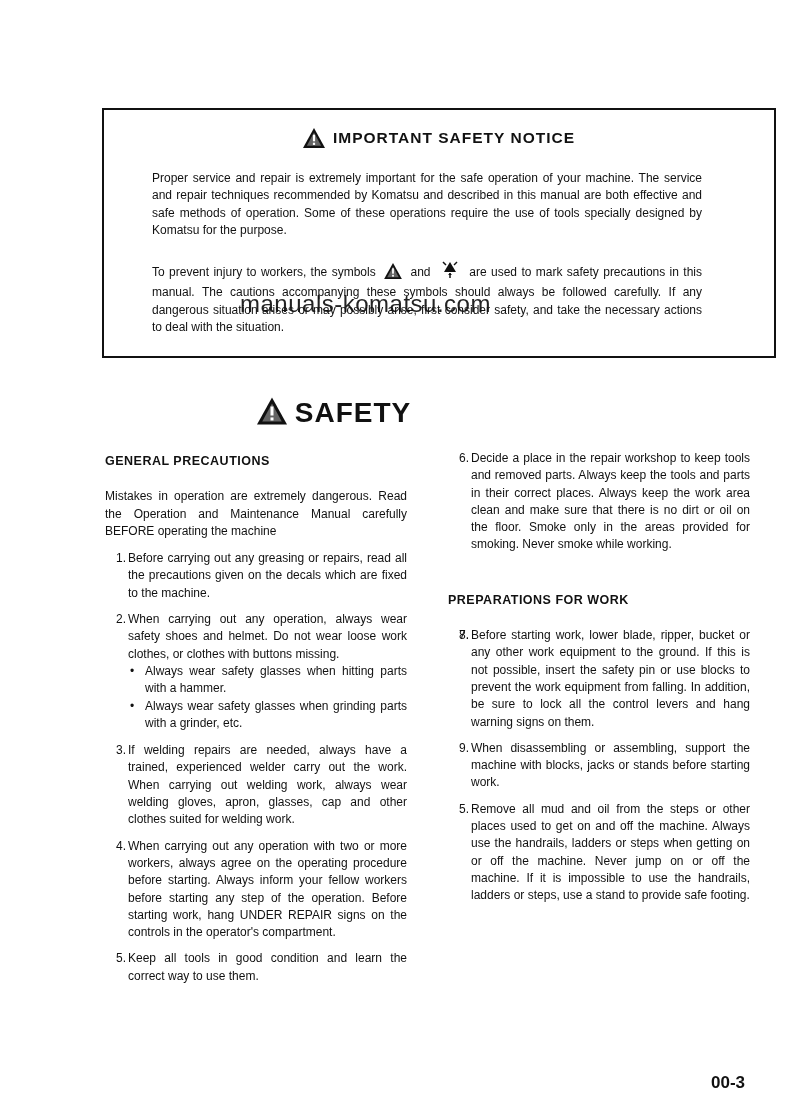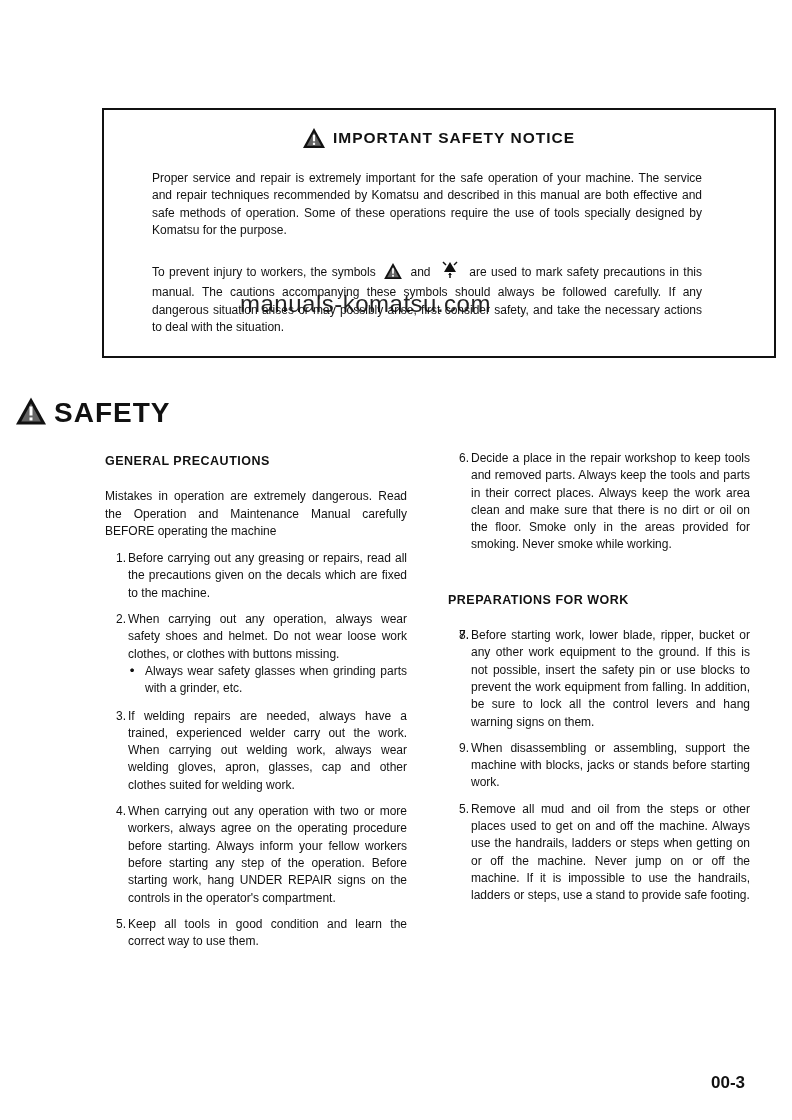--- a/index.html
+++ b/index.html
@@ -10,21 +10,21 @@
   .notice-title { position: absolute; left: 0; right: 0; top: 18px; text-align: center;
                   font-size: 15.5px; font-weight: bold; letter-spacing: 1px; }
   .notice-title .warn-icon { display: inline-block; vertical-align: -5px; margin-right: 8px; }
   .notice-p { position: absolute; left: 48px; width: 550px; font-size: 12px; line-height: 17.3px;
               text-align: justify; margin: 0; }
   .p1 { top: 60px; }
   .p2 { top: 149px; }
   .inline-icon { display: inline-block; vertical-align: -3px; margin: 0 4px; }
   .watermark { position: absolute; left: 240px; top: 290px; font-size: 24px; color: #111;
                letter-spacing: 0.5px; opacity: 0.92; white-space: nowrap; }
-  .safety-title { position: absolute; left: 16px; width: 660px; top: 397px; text-align: left;
+  .safety-title { position: absolute; left: 4px; width: 660px; top: 397px; text-align: center;
                   font-size: 28px; font-weight: bold; letter-spacing: 1px; }
   .safety-title .warn-icon { display: inline-block; vertical-align: -3px; margin-right: 8px; }
   .col { position: absolute; font-size: 12px; line-height: 17.3px; }
   .col-left { left: 105px; top: 453px; width: 302px; }
   .col-right { left: 450px; top: 450px; width: 300px; }
   .heading { font-weight: bold; font-size: 12.5px; letter-spacing: 0.5px; margin: 0; }
   .para { margin: 0; text-align: justify; }
   .item { position: relative; padding-left: 23px; text-align: justify; margin: 0; }
   .item .num { position: absolute; left: 0; top: 0; width: 23px; text-align: right; padding-right: 2px; box-sizing: border-box; }
   .col-right .item { padding-left: 21px; }
@@ -92,20 +92,21 @@
   <div class="item" style="margin-top:10px">
     <span class="num">1.</span>
     <span>Before carrying out any greasing or repairs, read all the precautions given on the decals which are fixed to the machine.</span>
   </div>
 
   <div class="item" style="margin-top:9px">
     <span class="num">2.</span>
     <span>When carrying out any operation, always wear safety shoes and helmet. Do not wear loose work clothes, or clothes with buttons missing.</span>
     <div class="bullet">
       <span class="dot">•</span>
+      <span>Always wear safety glasses when hitting parts with a hammer.</span>
     </div>
     <div class="bullet">
       <span class="dot">•</span>
       <span>Always wear safety glasses when grinding parts with a grinder, etc.</span>
     </div>
   </div>
 
   <div class="item" style="margin-top:10px">
     <span class="num">3.</span>
     <span>If welding repairs are needed, always have a trained, experienced welder carry out the work. When carrying out welding work, always wear welding gloves, apron, glasses, cap and other clothes suited for welding work.</span>

